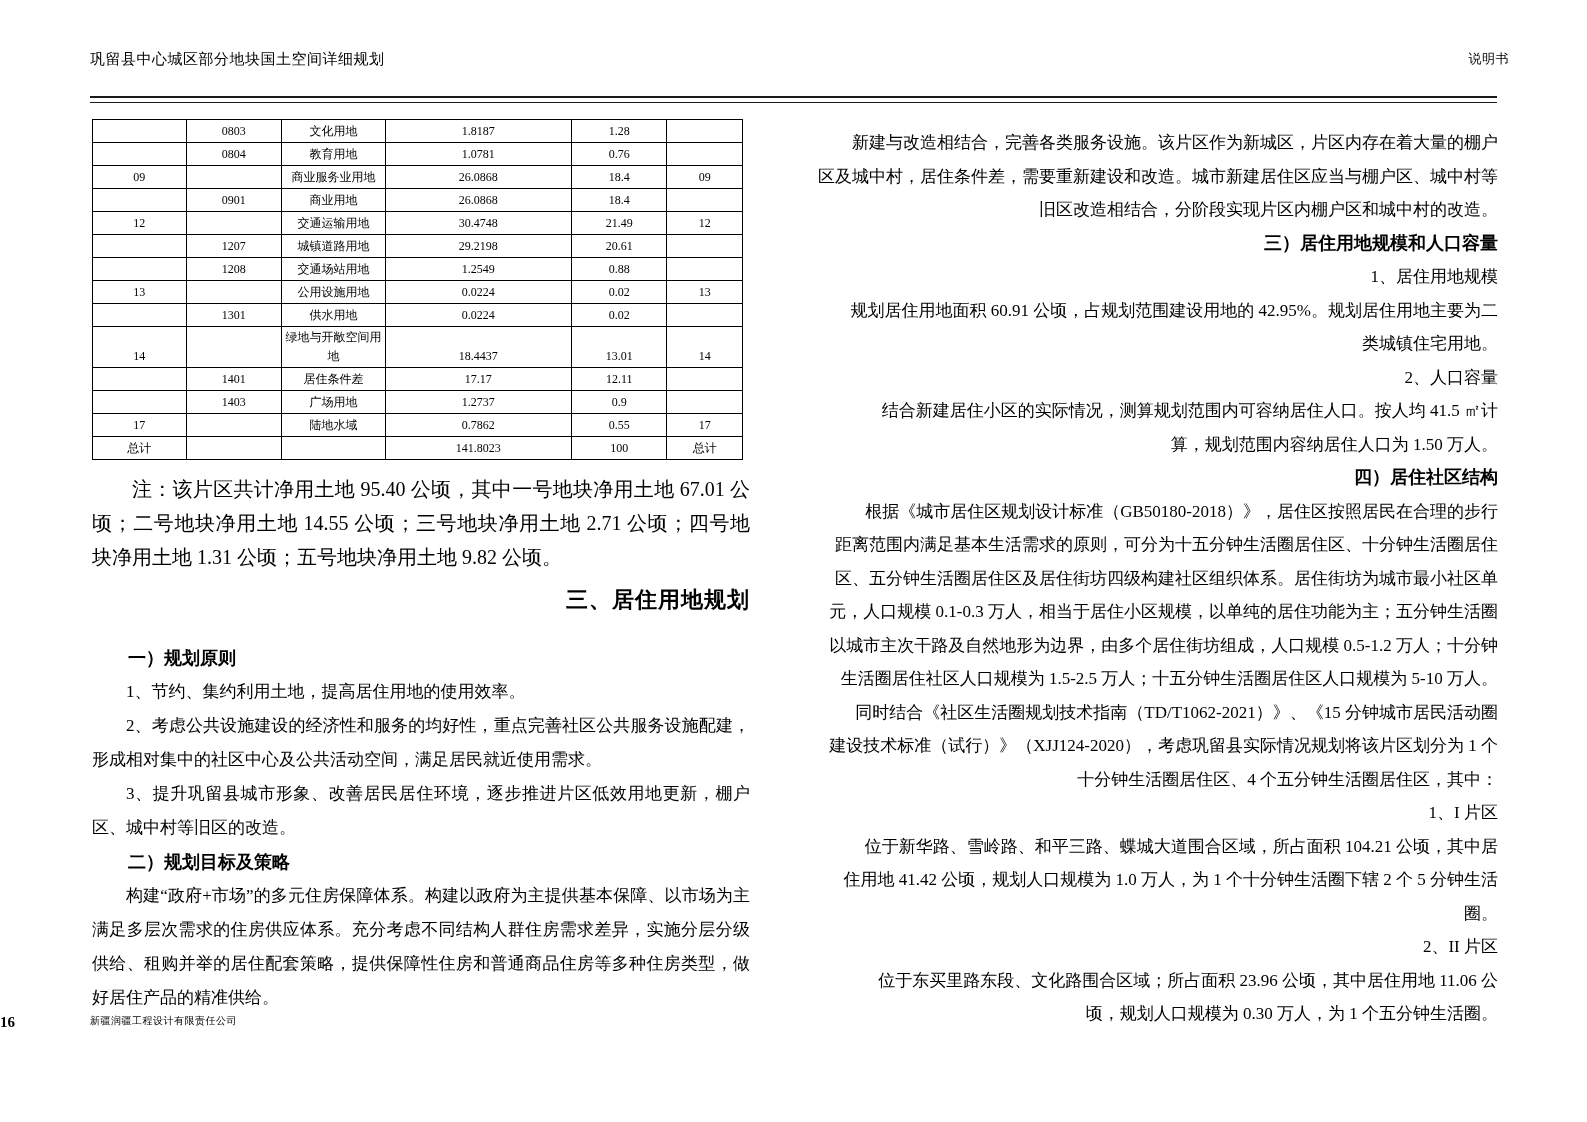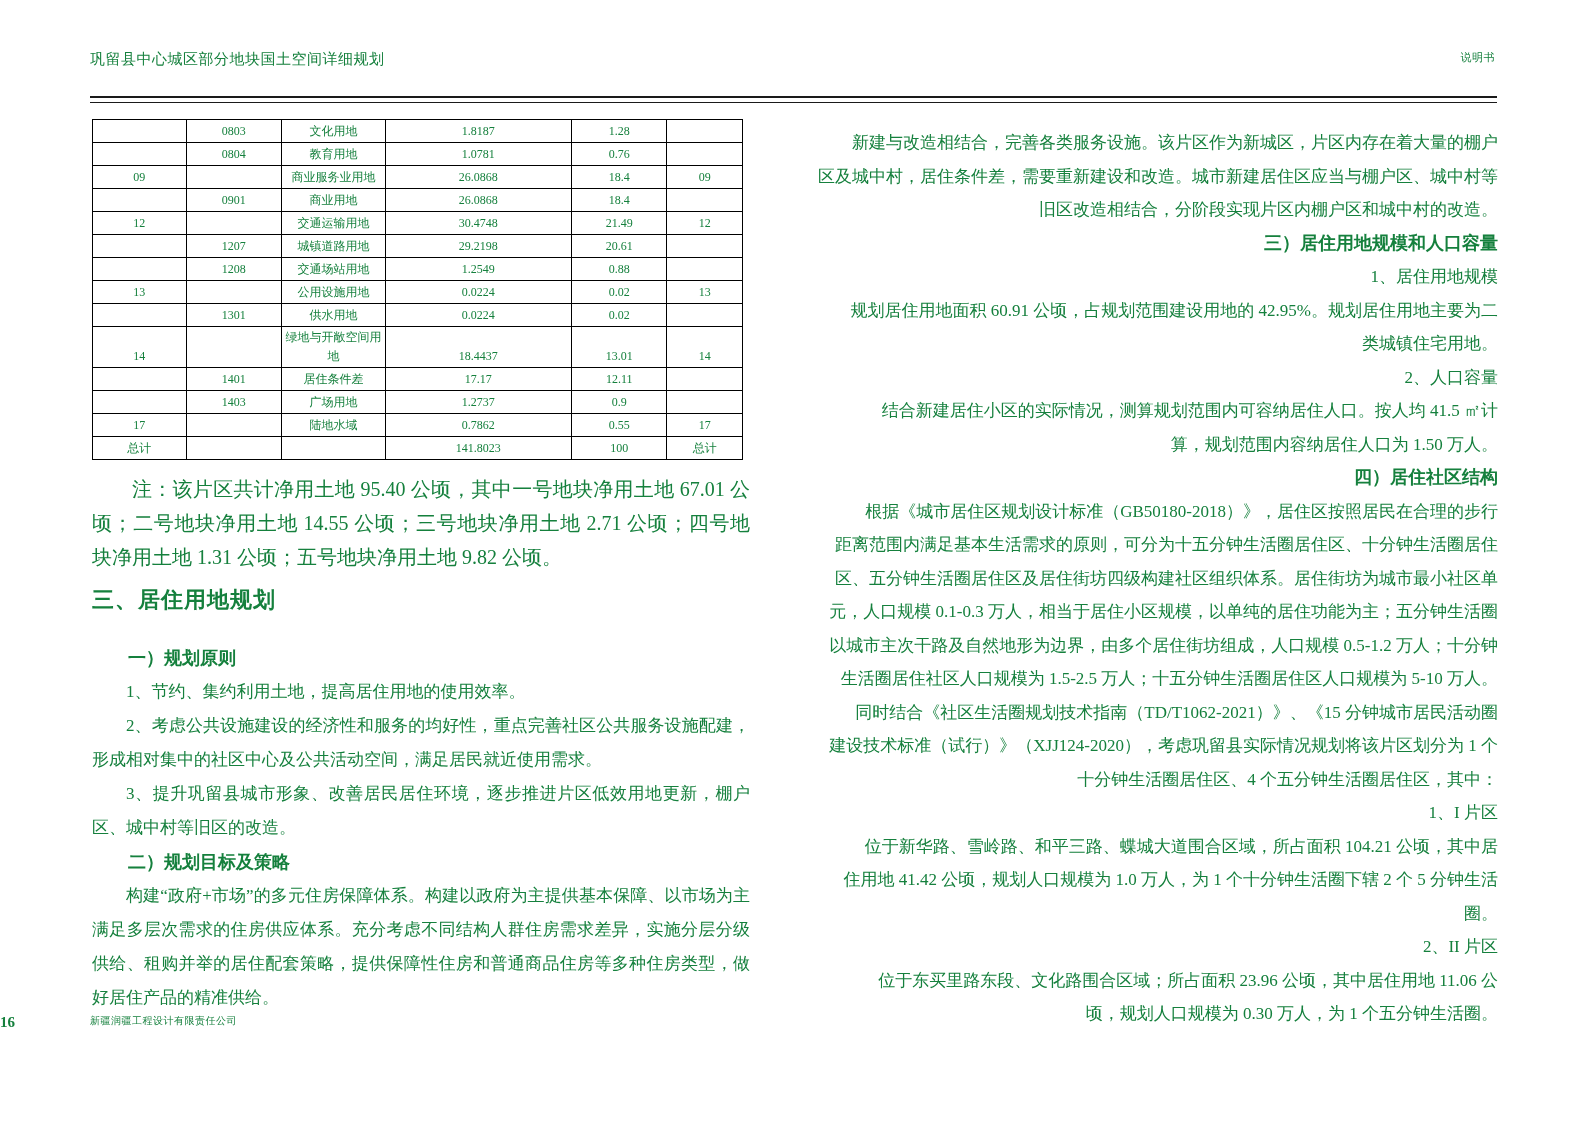--- a/index.html
+++ b/index.html
@@ -1,39 +1,39 @@
 <!DOCTYPE html>
 <html><head>
 <meta charset="utf-8">
 <style>
   html,body{margin:0;padding:0;background:#e8e8e8;}
   .page{
     position:relative;
     width:1587px;height:1122px;
     background:#ffffff;
     font-family:"Liberation Serif", serif;
-    color:#15803d;
+    color:#000000;
     overflow:hidden;
     margin:0 auto;
   }
   
   .hdr-left{position:absolute;left:90px;top:50px;font-size:15px;letter-spacing:.5px;}
-  .hdr-right{position:absolute;right:92px;top:50px;font-size:11px;letter-spacing:.5px;}
+  .hdr-right{position:absolute;right:78px;top:50px;font-size:13px;letter-spacing:.5px;}
   .hdr-rule{position:absolute;left:90px;right:90px;top:96px;height:4px;
             border-top:2px solid #1a1a1a;border-bottom:1px solid #1a1a1a;}
   
   .col-left{position:absolute;left:92px;top:119px;width:658px;}
   table.landuse{border-collapse:collapse;table-layout:fixed;width:651px;
                 font-size:12px;}
   table.landuse td{border:1px solid #000;text-align:center;vertical-align:bottom;
                    padding:1px 2px;line-height:19px;height:20px;overflow:hidden;}
   .note{margin:12px 0 0 0;font-size:20px;line-height:34px;
         text-align:justify;text-indent:2em;}
   .h-major{margin:11px 0 26px 0;font-size:22px;font-weight:bold;
-           font-family:"Liberation Sans", sans-serif;letter-spacing:1px;}
+           font-family:"Liberation Sans", sans-serif;letter-spacing:1px;text-align:right;}
   .h-sub{margin:0;font-size:18px;font-weight:bold;line-height:34px;
          font-family:"Liberation Sans", sans-serif;text-indent:2em;}
   .para{margin:0;font-size:17px;line-height:34px;text-align:justify;text-indent:2em;}
   
   .col-right{position:absolute;left:815px;top:126px;width:683px;}
   .col-right .para,.col-right .h-sub{line-height:33.5px;text-align:right;}
   
   .ftr-company{position:absolute;left:90px;top:1014px;font-size:10px;letter-spacing:.5px;}
   .ftr-page{position:absolute;left:0;top:1014px;width:1587px;text-align:left;
             font-size:15px;font-weight:bold;}

